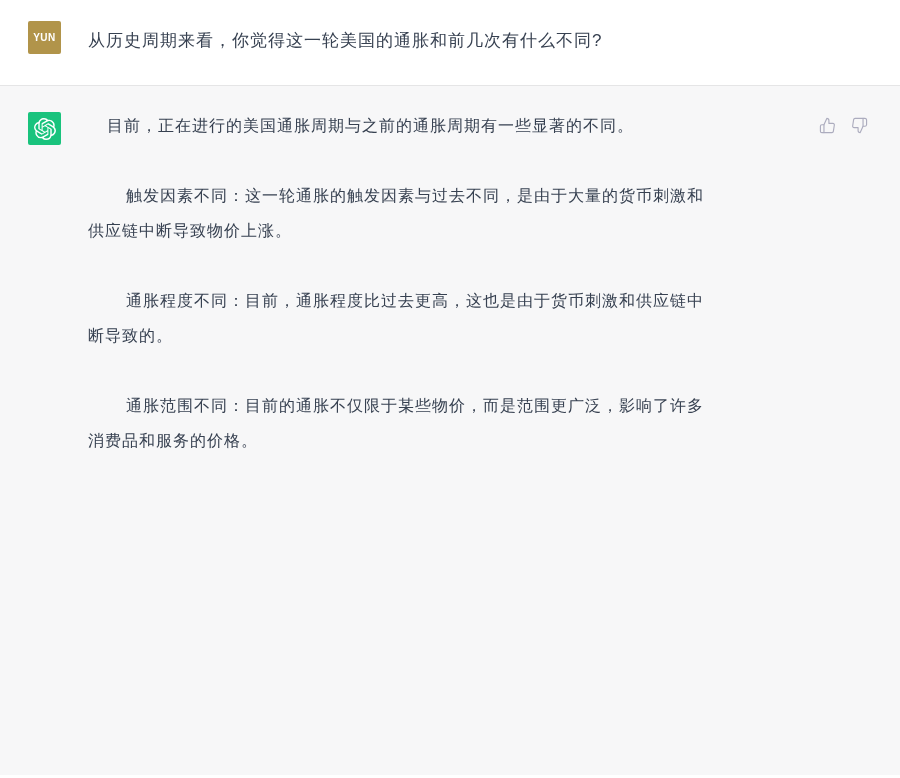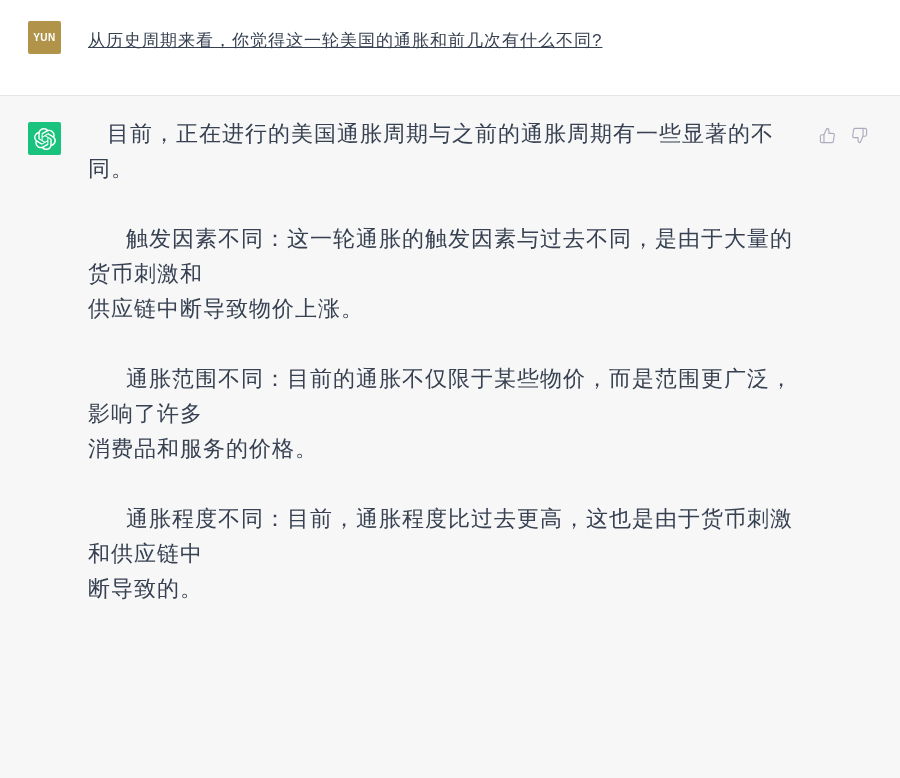--- a/index.html
+++ b/index.html
@@ -10,36 +10,36 @@
     --text: #374151;
     --icon-muted: #acacbe;
   }
   * { margin:0; padding:0; box-sizing:border-box; }
   html,body { width:900px; height:778px; overflow:hidden; background:#fff;
     font-family:"Liberation Sans", sans-serif; color:var(--text); }
 
   .row { display:flex; align-items:flex-start; padding-left:28px; padding-right:28px; }
 
   
-  .user-row { height:96px; padding-top:20px; background:#fff;
+  .user-row { height:86px; padding-top:20px; background:#fff;
     border-bottom:1px solid var(--divider); }
   .avatar { width:33px; height:33px; flex:0 0 33px; border-radius:2px;
     display:flex; align-items:center; justify-content:center; }
   .user-avatar { background:var(--user-avatar-bg); margin-top:1px;
     color:#fff; font-size:10px; font-weight:bold; letter-spacing:.5px; }
   .user-text { margin-left:27px; margin-top:3px; font-size:17px; letter-spacing:1px;
-    line-height:35px;text-decoration:underline; }
+    line-height:35px; }
 
   
   .assistant-row { height:689px; padding-top:22px; background:var(--assistant-row-bg); }
   .assistant-avatar { background:var(--assistant-avatar-bg); margin-top:4px; }
   .assistant-avatar svg { width:22px; height:22px; display:block; }
   .assistant-content { margin-left:27px; flex:1 1 auto; max-width:724px; }
-  .assistant-content p { font-size:22px; letter-spacing:1px; line-height:35px;
-    white-space:pre-line; text-indent:38px; margin-bottom:35px;font-family:Liberation Mono, monospace; }
+  .assistant-content p { font-size:16px; letter-spacing:1px; line-height:35px;
+    white-space:pre-line; text-indent:38px; margin-bottom:35px; }
   .assistant-content p.first { text-indent:19px; }
 
   
   .actions { margin-left:auto; margin-top:9px; display:flex; gap:15px; padding-right:4px; }
   .action-btn { width:17px; height:17px; border:none; background:transparent;
     color:var(--icon-muted); cursor:pointer; padding:0; }
   .action-btn svg { width:17px; height:17px; display:block; }
 </style>
 </head>
 <body>
@@ -57,24 +57,24 @@
       <svg viewBox="0 0 24 24" fill="#ffffff" xmlns="http://www.w3.org/2000/svg">
           <path d="M22.2819 9.8211a5.9847 5.9847 0 0 0-.5157-4.9108 6.0462 6.0462 0 0 0-6.5098-2.9A6.0651 6.0651 0 0 0 4.9807 4.1818a5.9847 5.9847 0 0 0-3.9977 2.9 6.0462 6.0462 0 0 0 .7427 7.0966 5.98 5.98 0 0 0 .511 4.9107 6.051 6.051 0 0 0 6.5146 2.9001A5.9847 5.9847 0 0 0 13.2599 24a6.0557 6.0557 0 0 0 5.7718-4.2058 5.9894 5.9894 0 0 0 3.9977-2.9001 6.0557 6.0557 0 0 0-.7475-7.073zm-9.022 12.6081a4.4755 4.4755 0 0 1-2.8764-1.0408l.1419-.0804 4.7783-2.7582a.7948.7948 0 0 0 .3927-.6813v-6.7369l2.02 1.1686a.071.071 0 0 1 .038.052v5.5826a4.504 4.504 0 0 1-4.4945 4.4944zm-9.6607-4.1254a4.4708 4.4708 0 0 1-.5346-3.0137l.142.0852 4.783 2.7582a.7712.7712 0 0 0 .7806 0l5.8428-3.3685v2.3324a.0804.0804 0 0 1-.0332.0615L9.74 19.9502a4.4992 4.4992 0 0 1-6.1408-1.6464zM2.3408 7.8956a4.485 4.485 0 0 1 2.3655-1.9728V11.6a.7664.7664 0 0 0 .3879.6765l5.8144 3.3543-2.0201 1.1685a.0757.0757 0 0 1-.071 0l-4.8303-2.7865A4.504 4.504 0 0 1 2.3408 7.8956zm16.5963 3.8558L13.1038 8.364 15.1192 7.2a.0757.0757 0 0 1 .071 0l4.8303 2.7913a4.4944 4.4944 0 0 1-.6765 8.1042v-5.6772a.79.79 0 0 0-.4069-.6813zm2.0107-3.0231l-.142-.0852-4.7735-2.7818a.7759.7759 0 0 0-.7854 0L9.409 9.2297V6.8974a.0662.0662 0 0 1 .0284-.0615l4.8303-2.7866a4.4992 4.4992 0 0 1 6.6802 4.66zM8.3065 12.863l-2.02-1.1638a.0804.0804 0 0 1-.038-.0567V6.0742a4.4992 4.4992 0 0 1 7.3757-3.4537l-.142.0805L8.704 5.459a.7948.7948 0 0 0-.3927.6813zm1.0976-2.3654l2.602-1.4998 2.6069 1.4998v2.9994l-2.5974 1.4997-2.6067-1.4997z"></path>
         </svg>
     </span>
   </div>
 
   <div class="assistant-content">
     <p class="first">目前，正在进行的美国通胀周期与之前的通胀周期有一些显著的不同。</p>
     <p>触发因素不同：这一轮通胀的触发因素与过去不同，是由于大量的货币刺激和
 供应链中断导致物价上涨。</p>
+    <p>通胀程度不同：目前，通胀程度比过去更高，这也是由于货币刺激和供应链中
+断导致的。</p>
     <p>通胀范围不同：目前的通胀不仅限于某些物价，而是范围更广泛，影响了许多
 消费品和服务的价格。</p>
-    <p>通胀程度不同：目前，通胀程度比过去更高，这也是由于货币刺激和供应链中
-断导致的。</p>
   </div>
 
   <div class="actions">
     <button class="action-btn">
       <span>
         <svg viewBox="0 0 24 24" fill="none" stroke="currentColor" stroke-width="1.6" stroke-linecap="round" stroke-linejoin="round">
             <path d="M14 9V5a3 3 0 0 0-3-3l-4 9v11h11.28a2 2 0 0 0 2-1.7l1.38-9a2 2 0 0 0-2-2.3z"></path>
             <path d="M7 22H4a2 2 0 0 1-2-2v-7a2 2 0 0 1 2-2h3"></path>
           </svg>
       </span>

